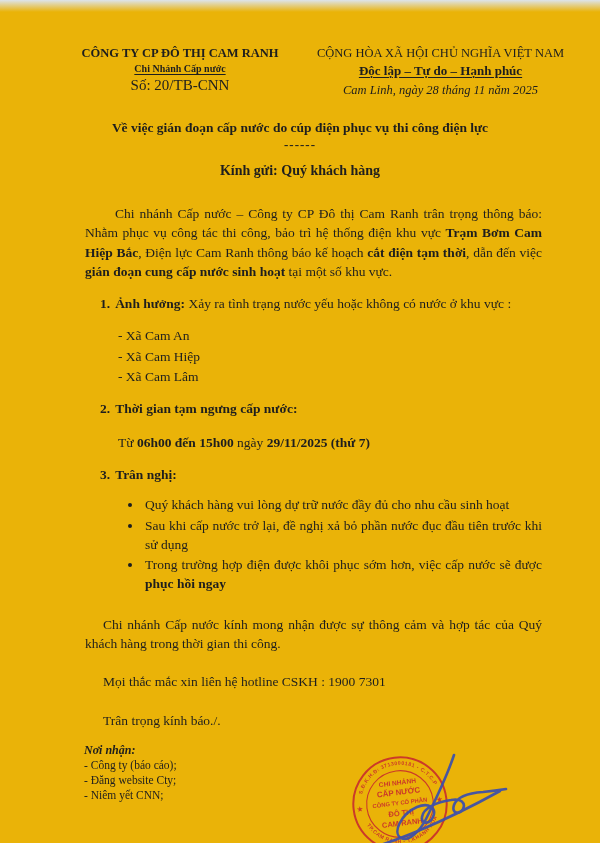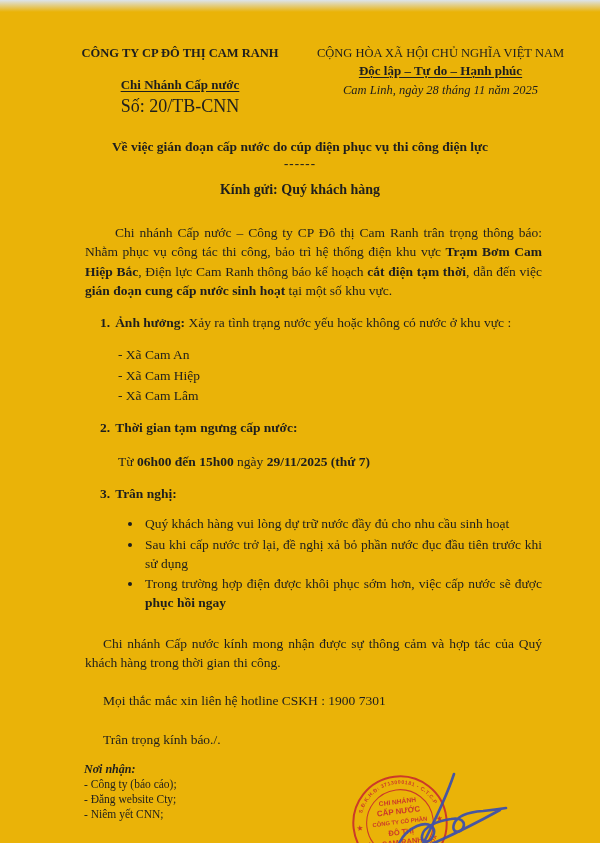--- a/index.html
+++ b/index.html
@@ -11,23 +11,23 @@
   .scan-top {
     position:absolute; top:0; left:0; right:0; height:13px;
     background:linear-gradient(180deg,#dde4eb 0%, rgba(221,228,235,0) 92%);
     pointer-events:none;
   }
   
   .header { display:flex; padding:46px 24px 0 55px; }
   .header-left { width:250px; text-align:center; }
   .header-right { flex:1; text-align:center; }
   .company  { font-weight:bold; font-size:12.5px; white-space:nowrap; }
-  .branch   { font-weight:bold; font-size:13px; margin-top:16px; }
+  .branch   { font-weight:bold; font-size:10px; margin-top:2px; }
   .branch span, .motto span { text-decoration:underline; text-underline-offset:2px; }
-  .refnum   { font-size:18px; margin-top:3px; }
+  .refnum   { font-size:15px; margin-top:3px; }
   .national { font-weight:normal; font-size:12.5px; white-space:nowrap; }
   .motto    { font-weight:bold; font-size:13px; margin-top:2px; }
   .placedate{ font-style:italic; font-size:12.5px; margin-top:4px; }
   
   .title-block { text-align:center; margin-top:22px; }
   .title    { font-size:17.5px; font-weight:bold; letter-spacing:.4px; }
   .subtitle { font-size:13.5px; font-weight:bold; margin-top:5px; }
   .divider  { font-size:13px; font-weight:bold; letter-spacing:1px; margin-top:1px; }
   .salutation { font-size:14px; font-weight:bold; margin-top:10px; }
   

